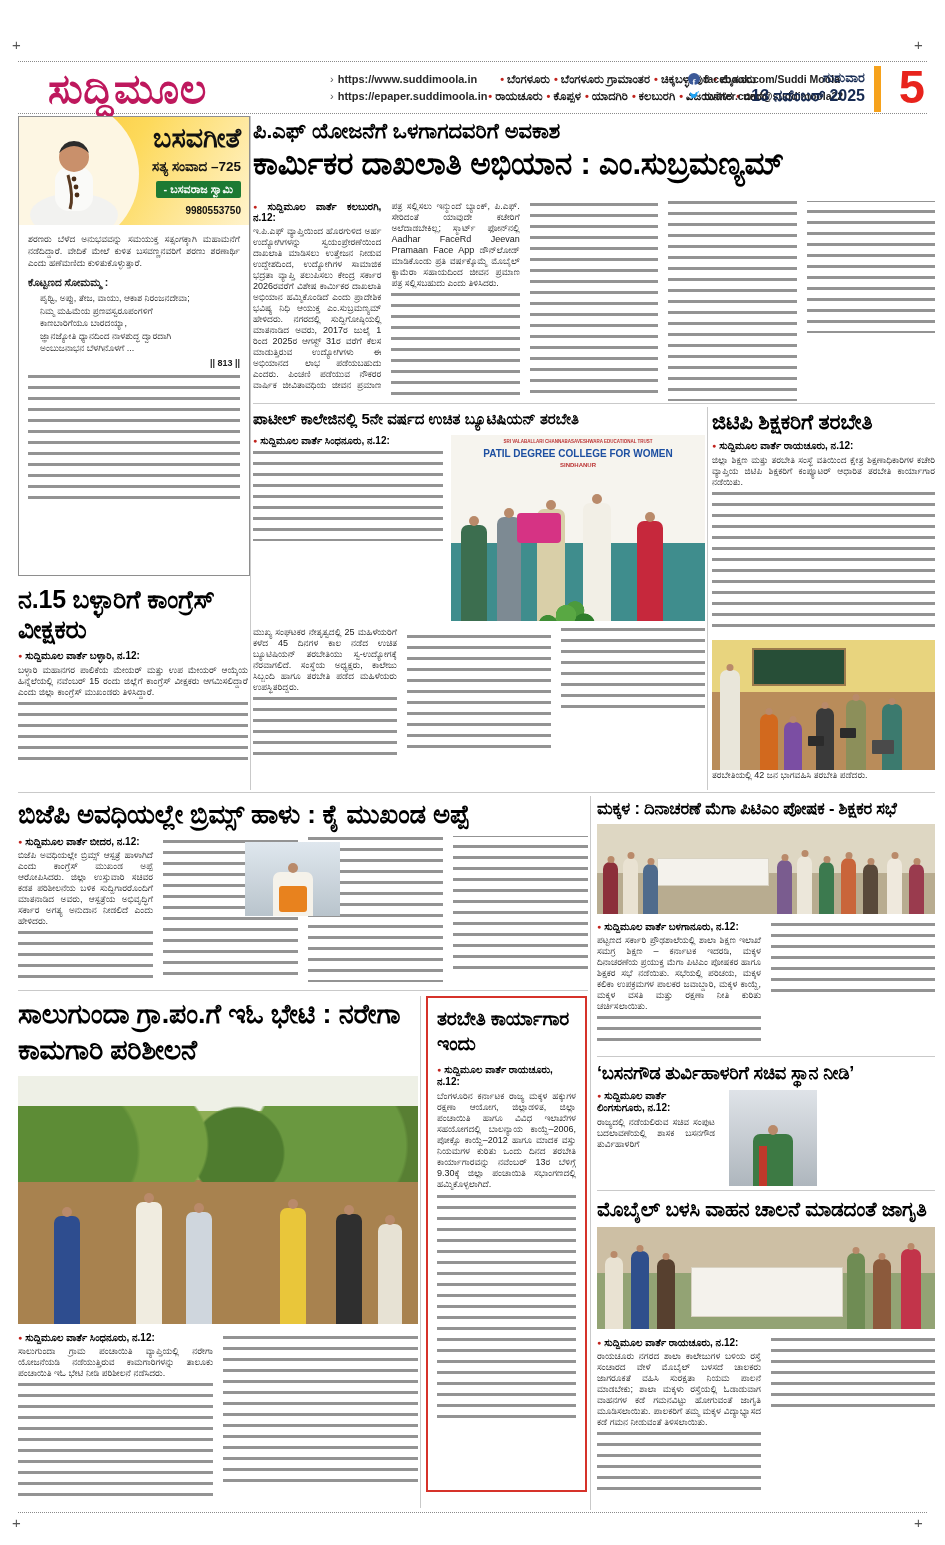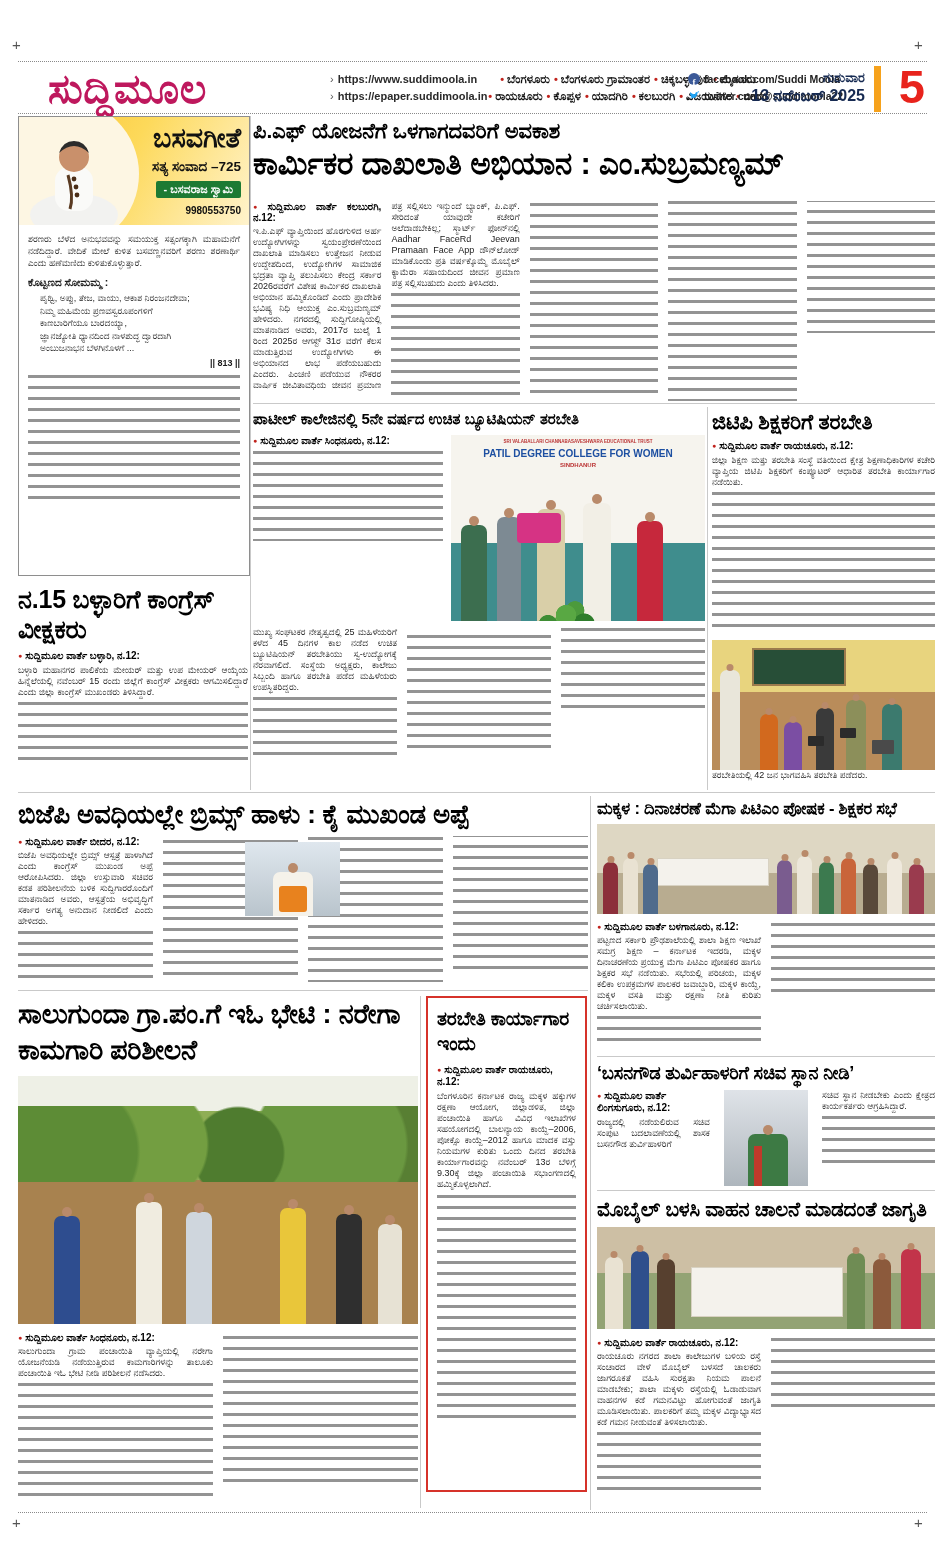--- a/index.html
+++ b/index.html
@@ -300,24 +300,20 @@
     <div class="headline" style="font-size:18px;line-height:23px;">‘ಬಸನಗೌಡ ತುರ್ವಿಹಾಳರಿಗೆ ಸಚಿವ ಸ್ಥಾನ ನೀಡಿ’</div>
     <div style="display:flex;gap:14px;margin-top:5px;height:96px;">
       <div class="clip" style="width:118px;">
         <p class="byline">ಸುದ್ದಿಮೂಲ ವಾರ್ತೆ ಲಿಂಗಸುಗೂರು, ನ.12:</p>
         <div class="body">ರಾಜ್ಯದಲ್ಲಿ ನಡೆಯಲಿರುವ ಸಚಿವ ಸಂಪುಟ ಬದಲಾವಣೆಯಲ್ಲಿ ಶಾಸಕ ಬಸನಗೌಡ ತುರ್ವಿಹಾಳರಿಗೆ</div>
       </div>
       <div class="photo" style="width:88px;height:96px;background:linear-gradient(#dfe3e8,#aeb6bd);">
         <div class="p" style="left:24px;width:40px;height:52px;background:#3d7a44;"></div>
         <div class="abs" style="left:30px;top:56px;width:8px;height:40px;background:#c0392b;"></div>
       </div>
-      <div class="clip" style="width:118px;">
-        <div class="body">ಸಚಿವ ಸ್ಥಾನ ನೀಡಬೇಕು ಎಂದು ಕ್ಷೇತ್ರದ ಕಾರ್ಯಕರ್ತರು ಆಗ್ರಹಿಸಿದ್ದಾರೆ.</div>
-        <div class="greek" style="height:52px;margin-top:4px;"></div>
-      </div>
     </div>
   </div>
 
   <div class="abs" style="left:597px;top:1196px;width:338px;">
     <div class="headline" style="font-size:20px;line-height:26px;">ಮೊಬೈಲ್ ಬಳಸಿ ವಾಹನ ಚಾಲನೆ ಮಾಡದಂತೆ ಜಾಗೃತಿ</div>
     <div class="photo" style="width:338px;height:102px;margin-top:5px;background:linear-gradient(#cdbfa4 0 45%,#93a374 45% 100%);">
       <div class="bannerwhite" style="left:94px;top:40px;width:150px;height:48px;"></div>
       <div class="p sm" style="left:8px;width:18px;height:72px;background:#e9e2d2;"></div>
       <div class="p sm" style="left:34px;width:18px;height:78px;background:#2f4f8c;"></div>
       <div class="p sm" style="left:60px;width:18px;height:70px;background:#57402f;"></div>

